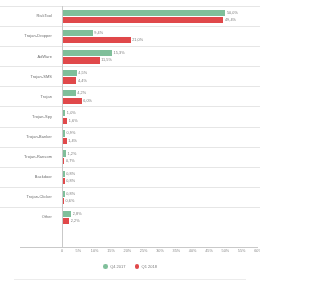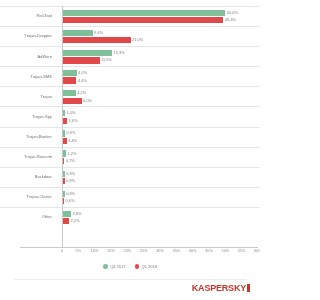--- a/index.html
+++ b/index.html
@@ -342,18 +342,14 @@
         <span class="legend-text">Q4 2017</span>
       </div>
       <div class="legend-item">
         <span class="legend-dot q1" style="background: rgb(224, 72, 74);"></span>
         <span class="legend-text">Q1 2018</span>
       </div>
     </div>
 
   <div class="footer-rule"></div>
 
-  <div class="logo">
-    <span class="logo-text">KASPERSKY</span>
-    <span class="logo-mark"></span>
-  </div>
 
 </div>
 
 </body></html>

